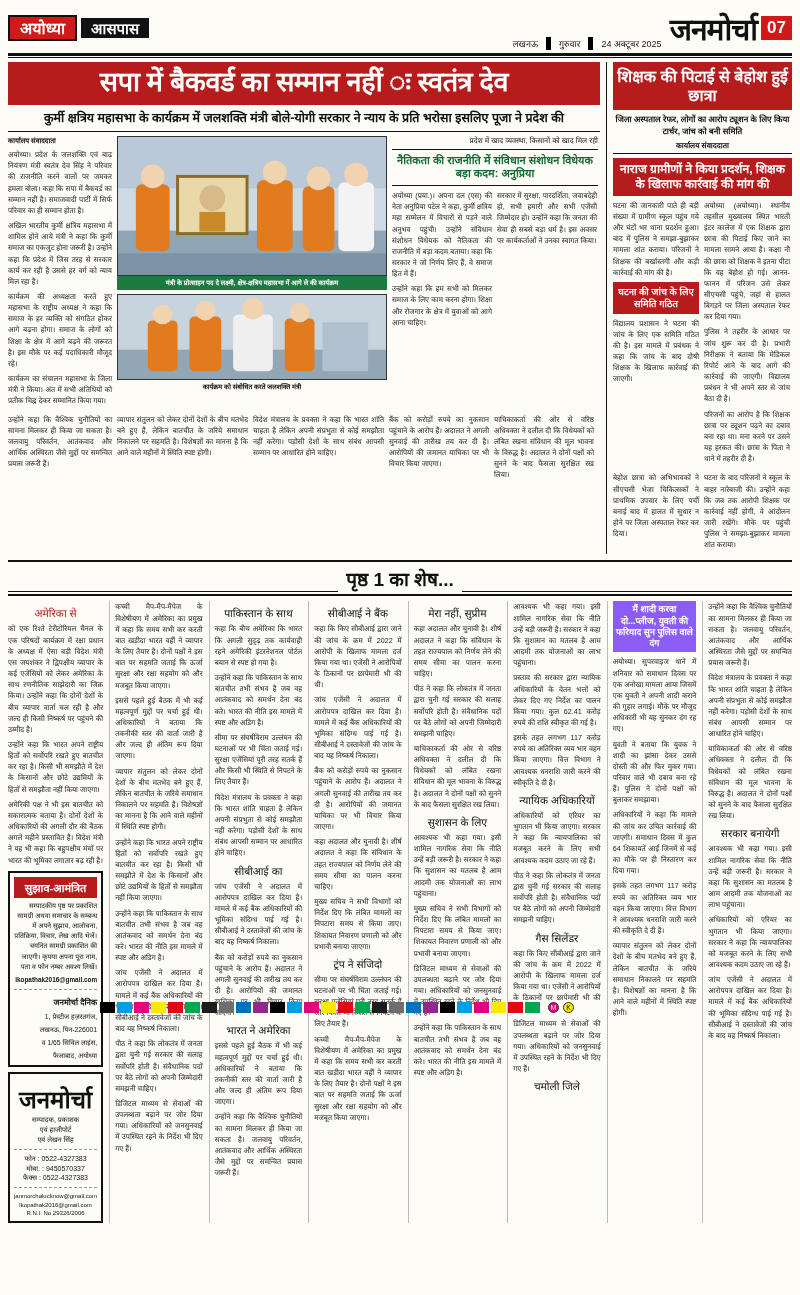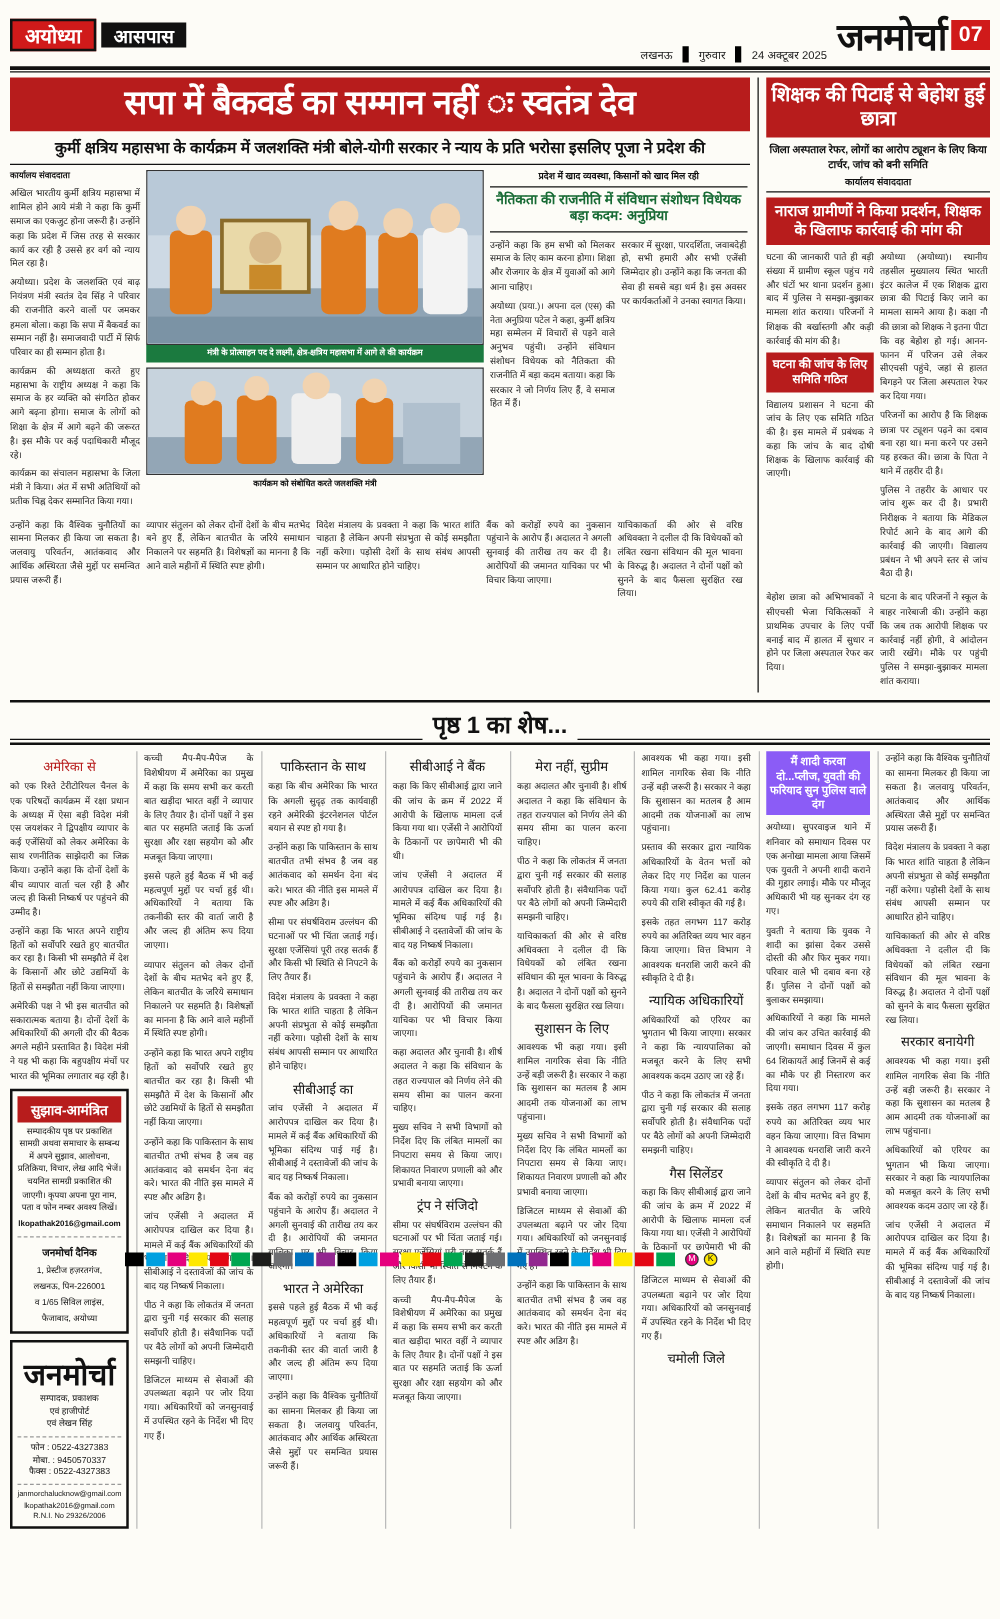--- a/index.html
+++ b/index.html
@@ -75,37 +75,37 @@
   .colsep { border-left:1px solid #bbb; }
 
   .minihead { font-size:10.5px; font-weight:normal; text-align:center; margin:5px 0 3px; }
   .minihead.red { color:#b71c1c; }
   .minihead.black { color:#111; }
 
   
   .adbox { border:2px solid #111; padding:4px; margin-top:5px; }
   .adtitle { background:#b71c1c; color:#fff; text-align:center; font-weight:bold;
              font-size:11px; padding:3px; }
-  .adtext { font-size:6.8px; line-height:1.5; text-align:center; padding-top:3px;}
+  .adtext { font-size:6.8px; line-height:1.5; text-align:right; padding-top:3px;}
   .logo-big { font-size:24px; font-weight:bold; text-align:center; padding:4px 0 0;}
   .logo-sub { font-size:7px; text-align:center; line-height:1.4; }
 
   
   .regbar { position:absolute; left:0; bottom:0; width:800px; height:14px;
             display:flex; align-items:center; }
   .swatches { display:flex; gap:2px; margin-left:100px;}
   .sw { width:15px; height:11px; }
   .reg-marks { display:flex; gap:4px; margin-left:8px; }
   .rm { width:11px; height:11px; border-radius:50%; border:1px solid #333;
         font-size:7px; display:flex; align-items:center; justify-content:center;}
 
   .photo-people { width:100%; height:100%; display:block; }
   .hr-thin { border-top:1px solid #111; margin:4px 0; }
   .dotted { border-top:1px dashed #999; margin:4px 0; }
-  .small-cap { font-size:6.5px; text-align:center; font-weight:bold; }
+  .small-cap { font-size:6.5px; text-align:right; font-weight:normal; }
 </style>
 </head>
 <body>
 
 <div class="page">
 
   <div class="masthead">
     <div class="mast-left">
       <div class="tag-red">अयोध्या</div>
       <div class="tag-black">आसपास</div>
@@ -126,22 +126,22 @@
 
   <div class="top">
 
     <div class="col-left">
       <div class="headline">सपा में बैकवर्ड का सम्मान नहीं ः स्वतंत्र देव</div>
       <div class="subhead">कुर्मी क्षत्रिय महासभा के कार्यक्रम में जलशक्ति मंत्री बोले-योगी सरकार ने न्याय के प्रति भरोसा इसलिए पूजा ने प्रदेश की</div>
 
       <div class="cols">
         <div class="tc" style="width:104px">
           <div style="font-size:6.8px;font-weight:bold;margin-bottom:3px;">कार्यालय संवाददाता</div>
+          <p>अयोध्या। प्रदेश के जलशक्ति एवं बाढ़ नियंत्रण मंत्री स्वतंत्र देव सिंह ने परिवार की राजनीति करने वालों पर जमकर हमला बोला। कहा कि सपा में बैकवर्ड का सम्मान नहीं है। समाजवादी पार्टी में सिर्फ परिवार का ही सम्मान होता है।</p>
           <p>अखिल भारतीय कुर्मी क्षत्रिय महासभा में शामिल होने आये मंत्री ने कहा कि कुर्मी समाज का एकजुट होना जरूरी है। उन्होंने कहा कि प्रदेश में जिस तरह से सरकार कार्य कर रही है उससे हर वर्ग को न्याय मिल रहा है।</p>
-          <p>अयोध्या। प्रदेश के जलशक्ति एवं बाढ़ नियंत्रण मंत्री स्वतंत्र देव सिंह ने परिवार की राजनीति करने वालों पर जमकर हमला बोला। कहा कि सपा में बैकवर्ड का सम्मान नहीं है। समाजवादी पार्टी में सिर्फ परिवार का ही सम्मान होता है।</p>
           <p>कार्यक्रम की अध्यक्षता करते हुए महासभा के राष्ट्रीय अध्यक्ष ने कहा कि समाज के हर व्यक्ति को संगठित होकर आगे बढ़ना होगा। समाज के लोगों को शिक्षा के क्षेत्र में आगे बढ़ने की जरूरत है। इस मौके पर कई पदाधिकारी मौजूद रहे।</p>
           <p>कार्यक्रम का संचालन महासभा के जिला मंत्री ने किया। अंत में सभी अतिथियों को प्रतीक चिह्न देकर सम्मानित किया गया।</p>
         </div>
 
         <div style="width:270px">
           <div class="photo-box" style="height:140px">
             <svg class="photo-people" viewBox="0 0 270 140" preserveAspectRatio="none">
               <rect width="270" height="140" fill="#cdd9e4"></rect>
               <rect x="0" y="0" width="270" height="52" fill="#b9c9d8"></rect>
               <rect x="0" y="95" width="270" height="45" fill="#8fa4b5"></rect>
@@ -188,22 +188,22 @@
             <div class="photo-cap">कार्यक्रम को संबोधित करते जलशक्ति मंत्री</div>
           </div>
         </div>
 
         <div style="width:206px">
           <div class="small-cap" style="font-size:7.4px;line-height:1.35;padding-bottom:3px;border-bottom:1px solid #111;">प्रदेश में खाद व्यवस्था, किसानों को खाद मिल रही</div>
           <div class="greenhead" style="margin-top:4px;">नैतिकता की राजनीति में संविधान संशोधन विधेयक बड़ा कदम: अनुप्रिया</div>
           <div class="hr-thin"></div>
           <div class="cols">
             <div class="tc" style="width:100px">
+              <p>अयोध्या (प्रया.)। अपना दल (एस) की नेता अनुप्रिया पटेल ने कहा, कुर्मी क्षत्रिय महा सम्मेलन में विचारों से पड़ने वाले अनुभव पहुंची। उन्होंने संविधान संशोधन विधेयक को नैतिकता की राजनीति में बड़ा कदम बताया। कहा कि सरकार ने जो निर्णय लिए हैं, वे समाज हित में हैं।</p>
               <p>उन्होंने कहा कि हम सभी को मिलकर समाज के लिए काम करना होगा। शिक्षा और रोजगार के क्षेत्र में युवाओं को आगे आना चाहिए।</p>
-              <p>अयोध्या (प्रया.)। अपना दल (एस) की नेता अनुप्रिया पटेल ने कहा, कुर्मी क्षत्रिय महा सम्मेलन में विचारों से पड़ने वाले अनुभव पहुंची। उन्होंने संविधान संशोधन विधेयक को नैतिकता की राजनीति में बड़ा कदम बताया। कहा कि सरकार ने जो निर्णय लिए हैं, वे समाज हित में हैं।</p>
             </div>
             <div class="tc" style="width:100px">
               <p>सरकार में सुरक्षा, पारदर्शिता, जवाबदेही हो, सभी हमारी और सभी एजेंसी जिम्मेदार हो। उन्होंने कहा कि जनता की सेवा ही सबसे बड़ा धर्म है। इस अवसर पर कार्यकर्ताओं ने उनका स्वागत किया।</p>
             </div>
           </div>
         </div>
       </div>
 
       <div class="cols" style="margin-top:3px">
         <div class="tc" style="width:104px">
@@ -230,22 +230,22 @@
       <div class="r-byline">कार्यालय संवाददाता</div>
       <div class="r-band">नाराज ग्रामीणों ने किया प्रदर्शन, शिक्षक के खिलाफ कार्रवाई की मांग की</div>
       <div class="cols" style="margin-top:4px">
         <div class="tc" style="width:86px">
           <p>घटना की जानकारी पाते ही बड़ी संख्या में ग्रामीण स्कूल पहुंच गये और घंटों भर थाना प्रदर्शन हुआ। बाद में पुलिस ने समझा-बुझाकर मामला शांत कराया। परिजनों ने शिक्षक की बर्खास्तगी और कड़ी कार्रवाई की मांग की है।</p>
           <div class="r-band" style="font-size:9.5px">घटना की जांच के लिए समिति गठित</div>
           <p style="margin-top:4px">विद्यालय प्रशासन ने घटना की जांच के लिए एक समिति गठित की है। इस मामले में प्रबंधक ने कहा कि जांच के बाद दोषी शिक्षक के खिलाफ कार्रवाई की जाएगी।</p>
         </div>
         <div class="tc" style="width:86px">
           <p>अयोध्या (अयोध्या)। स्थानीय तहसील मुख्यालय स्थित भारती इंटर कालेज में एक शिक्षक द्वारा छात्रा की पिटाई किए जाने का मामला सामने आया है। कक्षा नौ की छात्रा को शिक्षक ने इतना पीटा कि वह बेहोश हो गई। आनन-फानन में परिजन उसे लेकर सीएचसी पहुंचे, जहां से हालत बिगड़ने पर जिला अस्पताल रेफर कर दिया गया।</p>
+          <p>पुलिस ने तहरीर के आधार पर जांच शुरू कर दी है। प्रभारी निरीक्षक ने बताया कि मेडिकल रिपोर्ट आने के बाद आगे की कार्रवाई की जाएगी। विद्यालय प्रबंधन ने भी अपने स्तर से जांच बैठा दी है।</p>
           <p>परिजनों का आरोप है कि शिक्षक छात्रा पर ट्यूशन पढ़ने का दबाव बना रहा था। मना करने पर उसने यह हरकत की। छात्रा के पिता ने थाने में तहरीर दी है।</p>
-          <p>पुलिस ने तहरीर के आधार पर जांच शुरू कर दी है। प्रभारी निरीक्षक ने बताया कि मेडिकल रिपोर्ट आने के बाद आगे की कार्रवाई की जाएगी। विद्यालय प्रबंधन ने भी अपने स्तर से जांच बैठा दी है।</p>
         </div>
       </div>
       <div class="cols">
         <div class="tc" style="width:86px">
           <p>बेहोश छात्रा को अभिभावकों ने सीएचसी भेजा चिकित्सकों ने प्राथमिक उपचार के लिए पर्ची बनाई बाद में हालत में सुधार न होने पर जिला अस्पताल रेफर कर दिया।</p>
         </div>
         <div class="tc" style="width:86px">
           <p>घटना के बाद परिजनों ने स्कूल के बाहर नारेबाजी की। उन्होंने कहा कि जब तक आरोपी शिक्षक पर कार्रवाई नहीं होगी, वे आंदोलन जारी रखेंगे। मौके पर पहुंची पुलिस ने समझा-बुझाकर मामला शांत कराया।</p>
         </div>
       </div>

